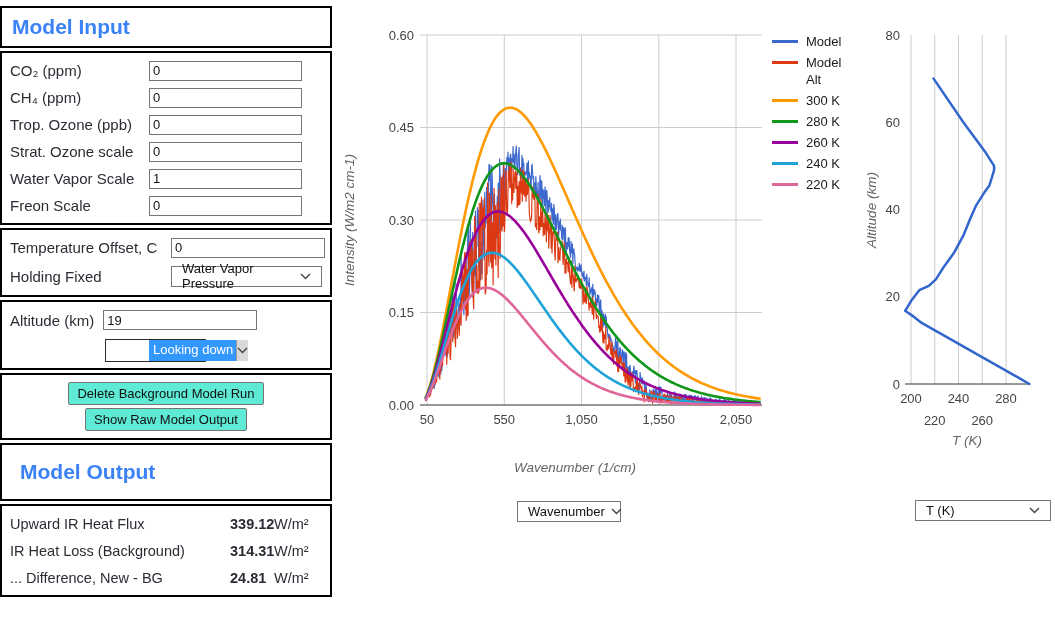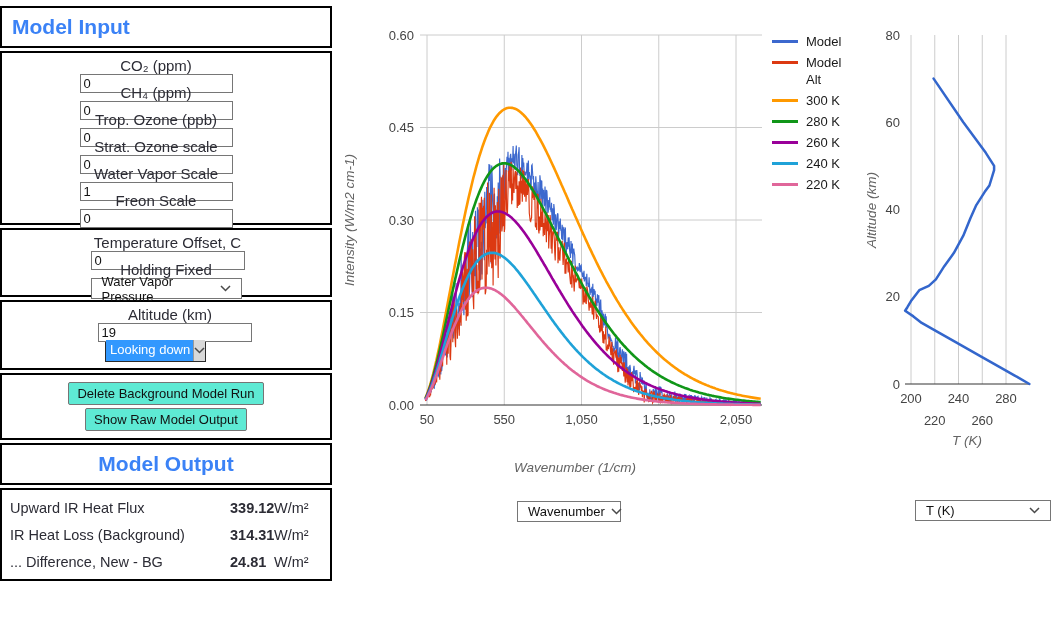--- a/index.html
+++ b/index.html
@@ -6,34 +6,34 @@
   html,body { margin:0; padding:0; }
   body {
     width:1055px; height:639px; overflow:hidden; background:#fff;
     font-family:"Liberation Sans", sans-serif; color:#2c2c35; position:relative;
   }
   
   .panel { position:absolute; left:0; top:6px; width:332px; }
   .box { width:332px; border:2px solid #000; background:#fff; margin-bottom:3px; padding:4px 0; }
   .hdr { font-size:21px; font-weight:bold; padding:7px 10px; color:#3b82f6; }
   .frow { display:flex; align-items:center; justify-content:space-between;
-          padding:0 28px 0 8px; height:27px;flex-direction:column; }
+          padding:0 28px 0 8px; height:27px; }
   .flabel { font-size:15px; white-space:nowrap; }
   input.fin { width:153px; height:20px; border:1px solid #767676; font-size:13px;
               padding:1px 3px; font-family:"Liberation Sans", sans-serif; color:#111; background:#fff; }
   input.fin.wide { width:154px; }
   
   .fselect { display:flex; align-items:center; justify-content:space-between;
              border:1px solid #767676; background:#fff; height:21px; padding:0 10px;
              font-size:13px; color:#111; cursor:default; }
   .fselect .chev { flex:none; margin-left:6px; }
   .chev path { stroke:#4a4a4a; stroke-width:1.5; fill:none; }
   
   .lselect { display:flex; align-items:stretch; border:1px solid #2b2b2b; height:23px;
-             background:#fff; width:101px; }
+             background:#fff; width:101px;padding-left:43px; }
   .lsel-text { background:#3298fe; color:#fff; font-size:13px; padding:2px 3px 0 4px;
                flex:1; white-space:nowrap; }
   .lsel-arrow { width:21px; background:#d9d9d9; border-left:1px solid #9a9a9a;
                 display:flex; align-items:center; justify-content:center; }
   .pbtn { display:block; margin:3px auto; background:#5eead4; border:1px solid #757575;
           border-radius:2px; font-size:13px; padding:3px 8px; color:#111;
           font-family:"Liberation Sans", sans-serif; cursor:pointer; }
   .orow { display:flex; align-items:center; padding:0 8px; height:27px; }
   .olabel { font-size:14.5px; white-space:nowrap; flex:1; }
   .ovalue { font-size:14.5px; font-weight:bold; width:44px; }
@@ -118,21 +118,21 @@
         </span>
       </div>
     </div>
   </div>
 
   <div class="box">
     <button class="pbtn">Delete Background Model Run</button>
     <button class="pbtn">Show Raw Model Output</button>
   </div>
 
-  <div class="box" style="padding:0;text-align:center;">
+  <div class="box" style="padding:8px;">
     <div class="hdr">Model Output</div>
   </div>
 
   <div class="box">
     <div class="orow">
       <span class="olabel">Upward IR Heat Flux</span>
       <span class="ovalue">339.12</span>
       <span class="ounit">W/m²</span>
     </div>
     <div class="orow">

